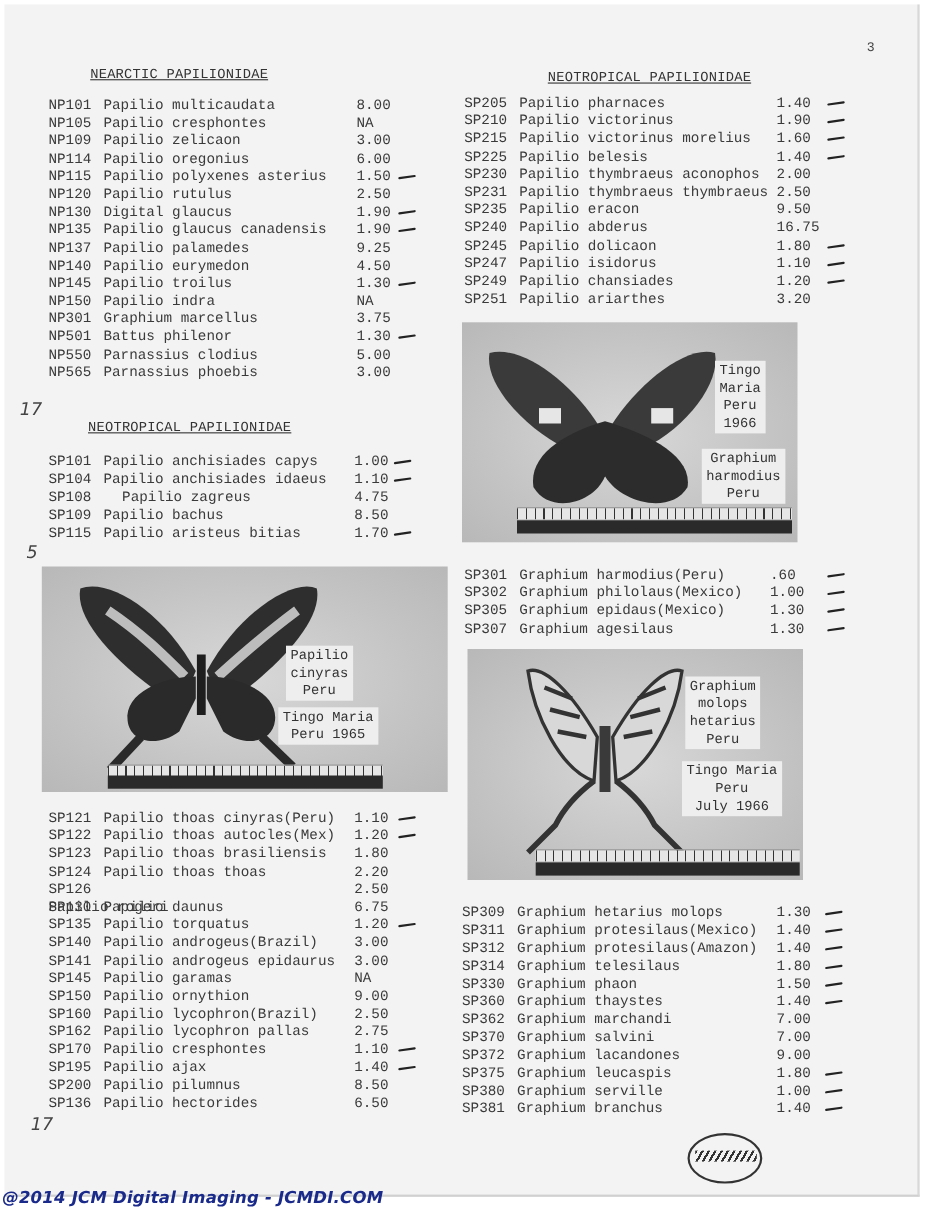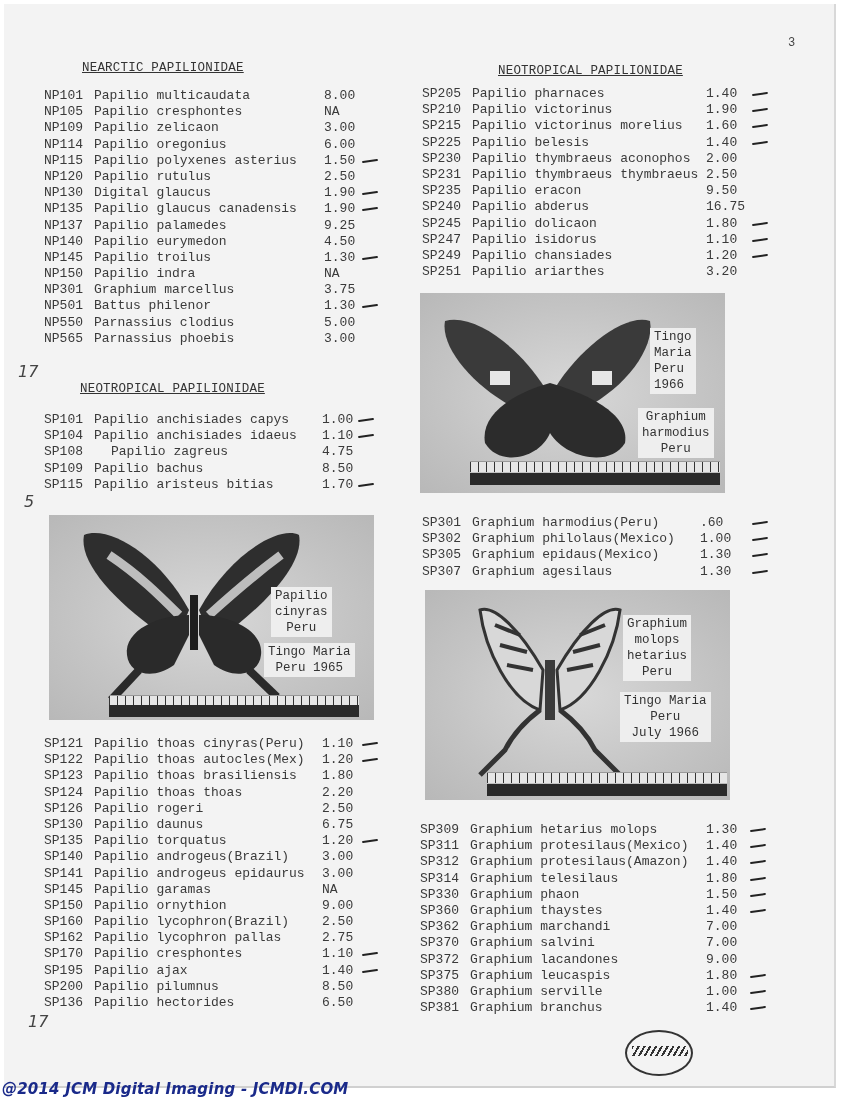--- a/index.html
+++ b/index.html
@@ -55,21 +55,21 @@
 <div class="list" id="list-neo-a" style="left:44px;top:412px;">
     <div class="row" style="position: relative;"><span class="code">SP101</span><span class="name">Papilio anchisiades capys</span><span class="price" style="left: 278px;">1.00</span><span class="tick" style="left: 314px; top: 7px;"></span></div>
     <div class="row" style="position: relative;"><span class="code">SP104</span><span class="name">Papilio anchisiades idaeus</span><span class="price" style="left: 278px;">1.10</span><span class="tick" style="left: 314px; top: 7px;"></span></div>
     <div class="row" style="position: relative; gap: 17px;"><span class="code">SP108</span><span class="name">Papilio zagreus</span><span class="price" style="left: 278px;">4.75</span></div>
     <div class="row" style="position: relative;"><span class="code">SP109</span><span class="name">Papilio bachus</span><span class="price" style="left: 278px;">8.50</span></div>
     <div class="row" style="position: relative;"><span class="code">SP115</span><span class="name">Papilio aristeus bitias</span><span class="price" style="left: 278px;">1.70</span><span class="tick" style="left: 314px; top: 7px;"></span></div>
   </div>
 
 <div class="handnote" style="left:24px;top:492px;">5</div>
 
-<div class="photo" style="left:38px;top:515px;width:325px;height:205px;margin-left:11px;">
+<div class="photo" style="left:38px;top:515px;width:369px;height:205px;">
   <svg width="325" height="205">
     <path d="M140 95 C110 40,60 10,35 20 C30 45,60 80,100 110 C120 120,135 110,140 95 Z" fill="#2e2e2e"></path>
     <path d="M150 95 C180 40,230 10,250 20 C255 45,225 80,188 110 C168 120,155 110,150 95 Z" fill="#2e2e2e"></path>
     <path d="M60 40 C90 60,110 80,130 100" stroke="#bdbdbd" stroke-width="9" fill="none"></path>
     <path d="M232 40 C205 60,182 80,160 100" stroke="#bdbdbd" stroke-width="9" fill="none"></path>
     <path d="M140 100 C110 100,75 115,78 140 C80 160,105 165,125 150 L140 120 Z" fill="#2a2a2a"></path>
     <path d="M150 100 C180 100,215 115,212 140 C210 160,185 165,165 150 L150 120 Z" fill="#2a2a2a"></path>
     <path d="M90 155 L62 185" stroke="#2a2a2a" stroke-width="8"></path>
     <path d="M200 155 L228 182" stroke="#2a2a2a" stroke-width="8"></path>
     <rect x="141" y="80" width="8" height="55" fill="#1e1e1e"></rect>
@@ -85,21 +85,21 @@
   </div>
   <div class="ruler" style="left:60px;top:180px;width:250px;"></div>
   <div class="ruler-bar" style="left:60px;top:190px;width:250px;"></div>
 </div>
 
 <div class="list" id="list-neo-b" style="left:44px;top:736px;">
     <div class="row" style="position: relative;"><span class="code">SP121</span><span class="name">Papilio thoas cinyras(Peru)</span><span class="price" style="left: 278px;">1.10</span><span class="tick" style="left: 318px; top: 7px;"></span></div>
     <div class="row" style="position: relative;"><span class="code">SP122</span><span class="name">Papilio thoas autocles(Mex)</span><span class="price" style="left: 278px;">1.20</span><span class="tick" style="left: 318px; top: 7px;"></span></div>
     <div class="row" style="position: relative;"><span class="code">SP123</span><span class="name">Papilio thoas brasiliensis</span><span class="price" style="left: 278px;">1.80</span></div>
     <div class="row" style="position: relative;"><span class="code">SP124</span><span class="name">Papilio thoas thoas</span><span class="price" style="left: 278px;">2.20</span></div>
-    <div class="row" style="position: relative;"><span class="code">SP126</span><span class="name">Papilio rogeri</span><span class="price" style="left: 278px;">2.50</span></div>
+    <div class="row" style="position: relative; flex-direction: column;"><span class="code">SP126</span><span class="name">Papilio rogeri</span><span class="price" style="left: 278px;">2.50</span></div>
     <div class="row" style="position: relative;"><span class="code">SP130</span><span class="name">Papilio daunus</span><span class="price" style="left: 278px;">6.75</span></div>
     <div class="row" style="position: relative;"><span class="code">SP135</span><span class="name">Papilio torquatus</span><span class="price" style="left: 278px;">1.20</span><span class="tick" style="left: 318px; top: 7px;"></span></div>
     <div class="row" style="position: relative;"><span class="code">SP140</span><span class="name">Papilio androgeus(Brazil)</span><span class="price" style="left: 278px;">3.00</span></div>
     <div class="row" style="position: relative;"><span class="code">SP141</span><span class="name">Papilio androgeus epidaurus</span><span class="price" style="left: 278px;">3.00</span></div>
     <div class="row" style="position: relative;"><span class="code">SP145</span><span class="name">Papilio garamas</span><span class="price" style="left: 278px;">NA</span></div>
     <div class="row" style="position: relative;"><span class="code">SP150</span><span class="name">Papilio ornythion</span><span class="price" style="left: 278px;">9.00</span></div>
     <div class="row" style="position: relative;"><span class="code">SP160</span><span class="name">Papilio lycophron(Brazil)</span><span class="price" style="left: 278px;">2.50</span></div>
     <div class="row" style="position: relative;"><span class="code">SP162</span><span class="name">Papilio lycophron pallas</span><span class="price" style="left: 278px;">2.75</span></div>
     <div class="row" style="position: relative;"><span class="code">SP170</span><span class="name">Papilio cresphontes</span><span class="price" style="left: 278px;">1.10</span><span class="tick" style="left: 318px; top: 7px;"></span></div>
     <div class="row" style="position: relative;"><span class="code">SP195</span><span class="name">Papilio ajax</span><span class="price" style="left: 278px;">1.40</span><span class="tick" style="left: 318px; top: 7px;"></span></div>
@@ -127,21 +127,21 @@
 
 <div class="photo" style="left:420px;top:293px;width:305px;height:200px;">
   <svg width="305" height="200">
     <path d="M125 95 C100 55,55 20,25 28 C20 55,55 95,95 115 Z" fill="#3a3a3a"></path>
     <path d="M135 95 C160 55,205 20,230 28 C235 55,205 95,165 115 Z" fill="#3a3a3a"></path>
     <path d="M130 90 C95 100,60 120,65 150 C80 175,120 165,130 140 Z" fill="#2c2c2c"></path>
     <path d="M130 90 C165 100,210 120,205 150 C190 175,145 165,130 140 Z" fill="#2c2c2c"></path>
     <rect x="70" y="78" width="20" height="14" fill="#e6e6e6"></rect>
     <rect x="172" y="78" width="20" height="14" fill="#e6e6e6"></rect>
   </svg>
-  <div class="label-box" style="left:230px;top:35px;text-align:left;">
+  <div class="label-box" style="left:230px;top:35px;text-align:center;">
     <div>Tingo</div>
     <div>Maria</div>
     <div>Peru</div>
     <div>1966</div>
   </div>
   <div class="label-box" style="left:218px;top:115px;">
     <div>Graphium</div>
     <div>harmodius</div>
     <div>Peru</div>
   </div>

